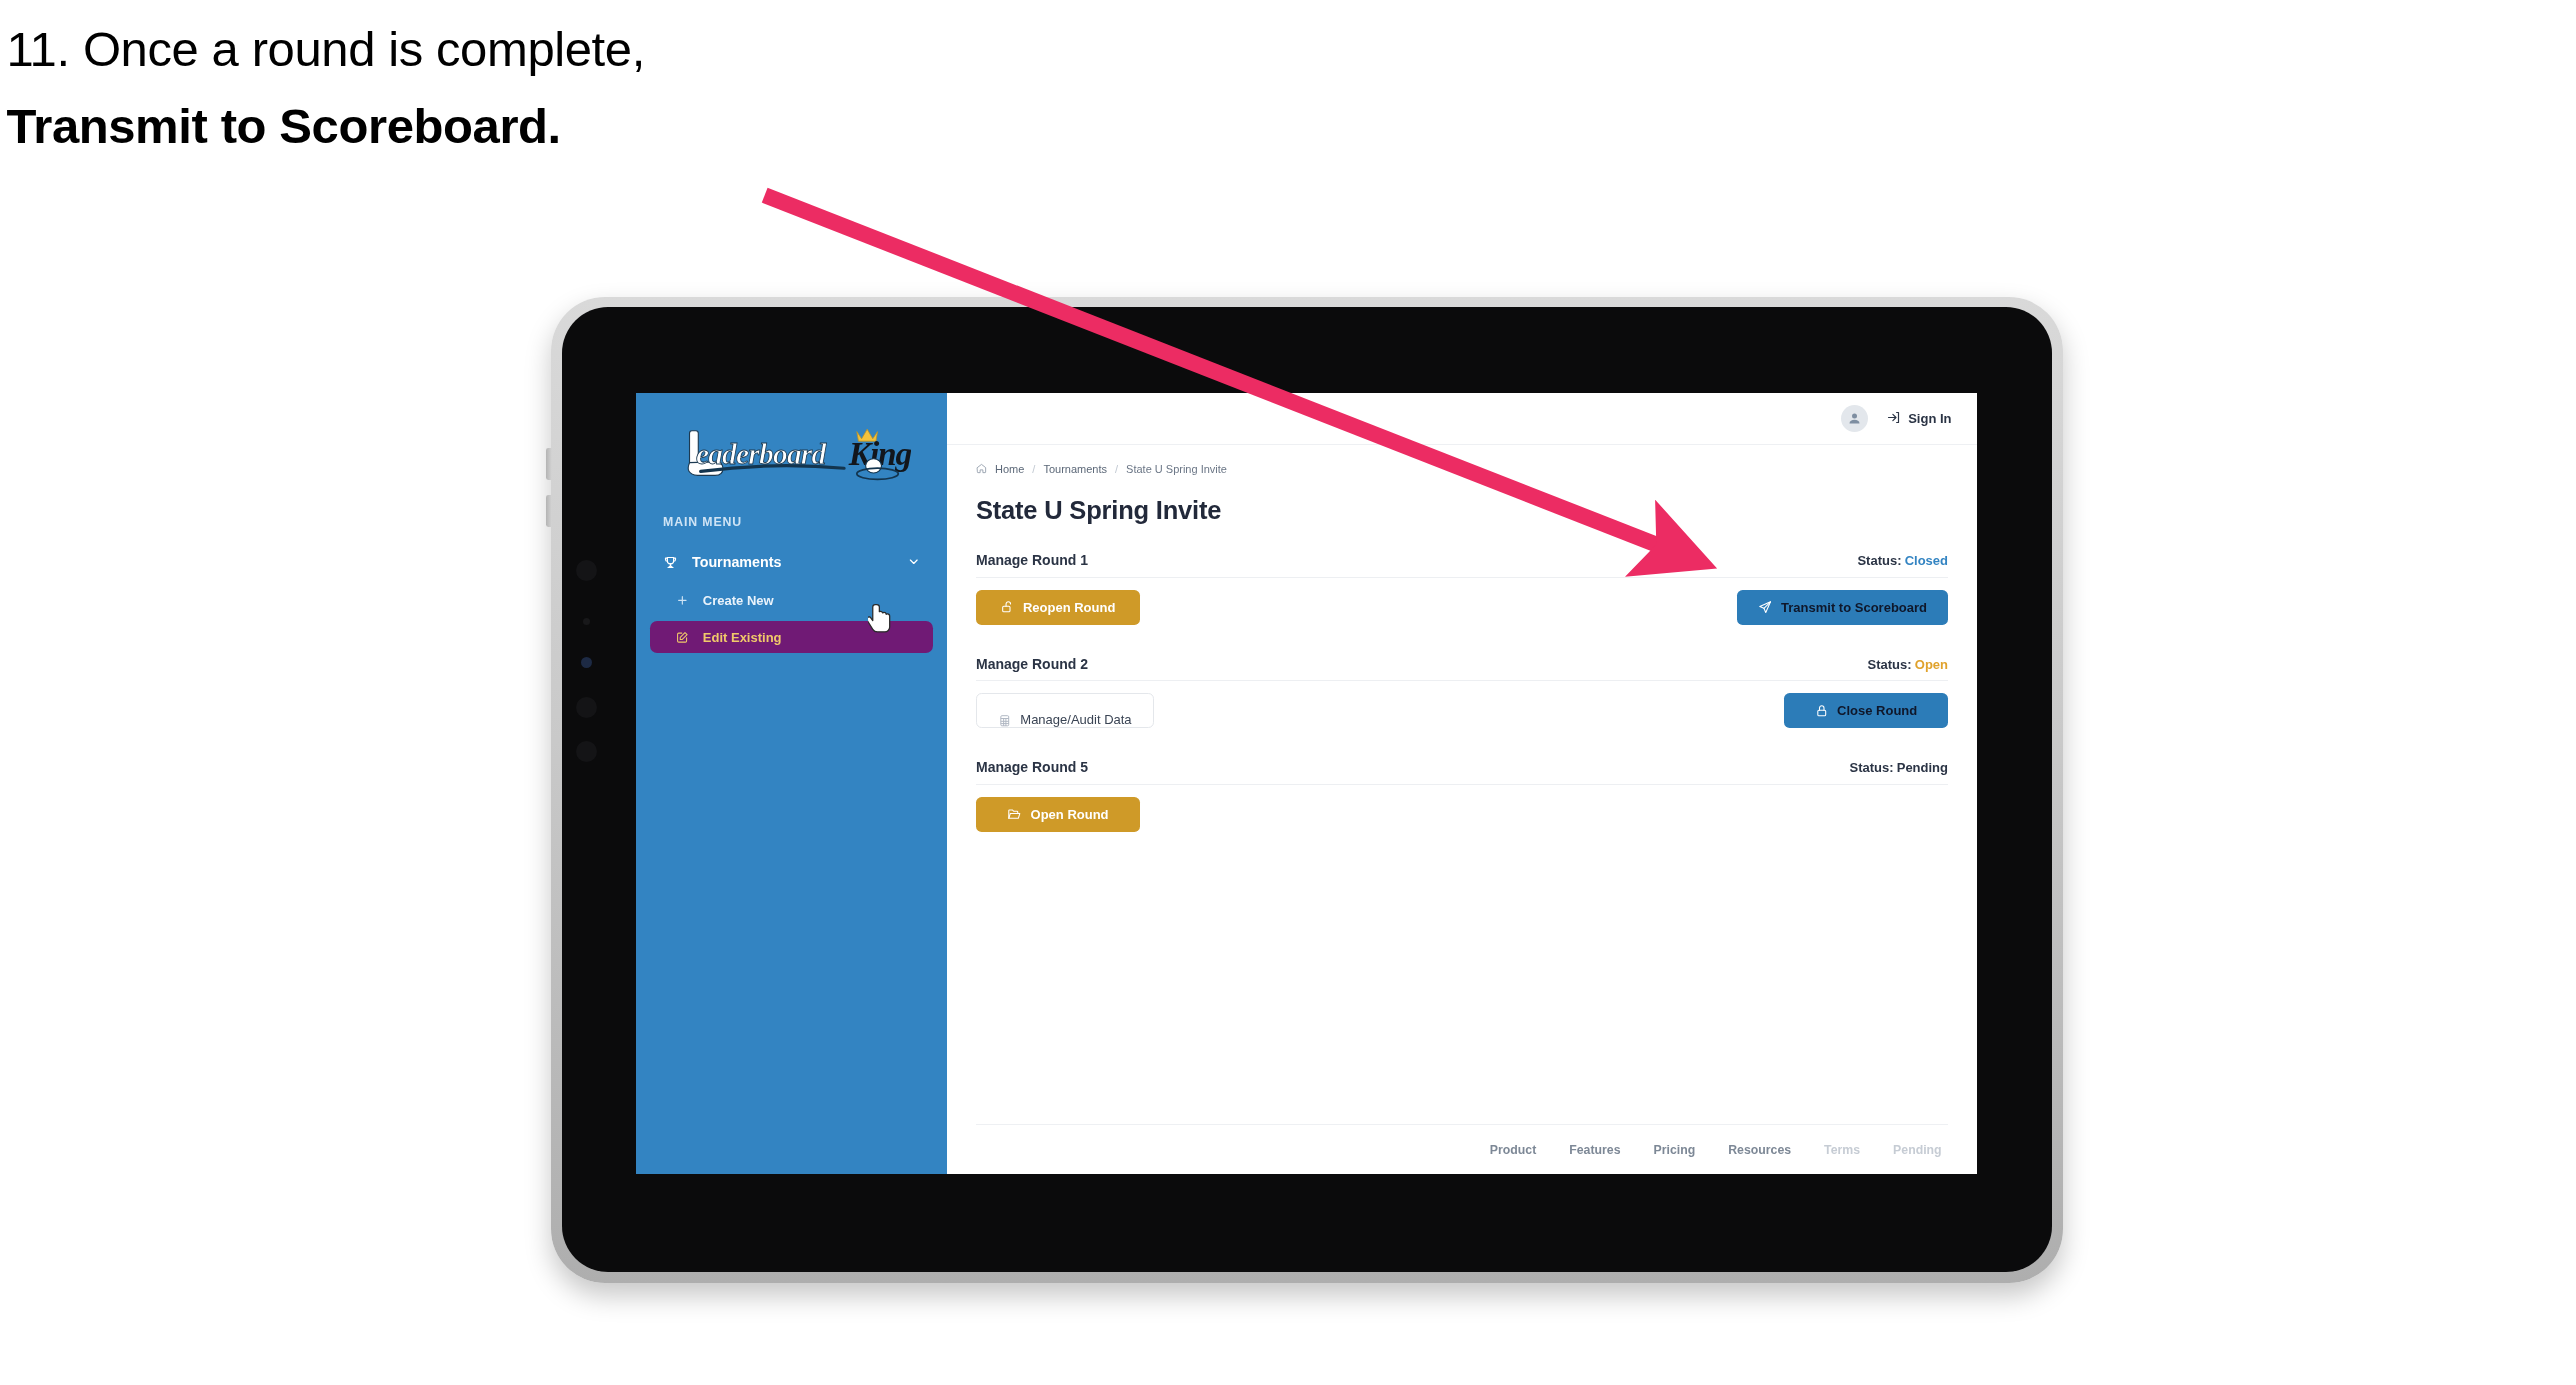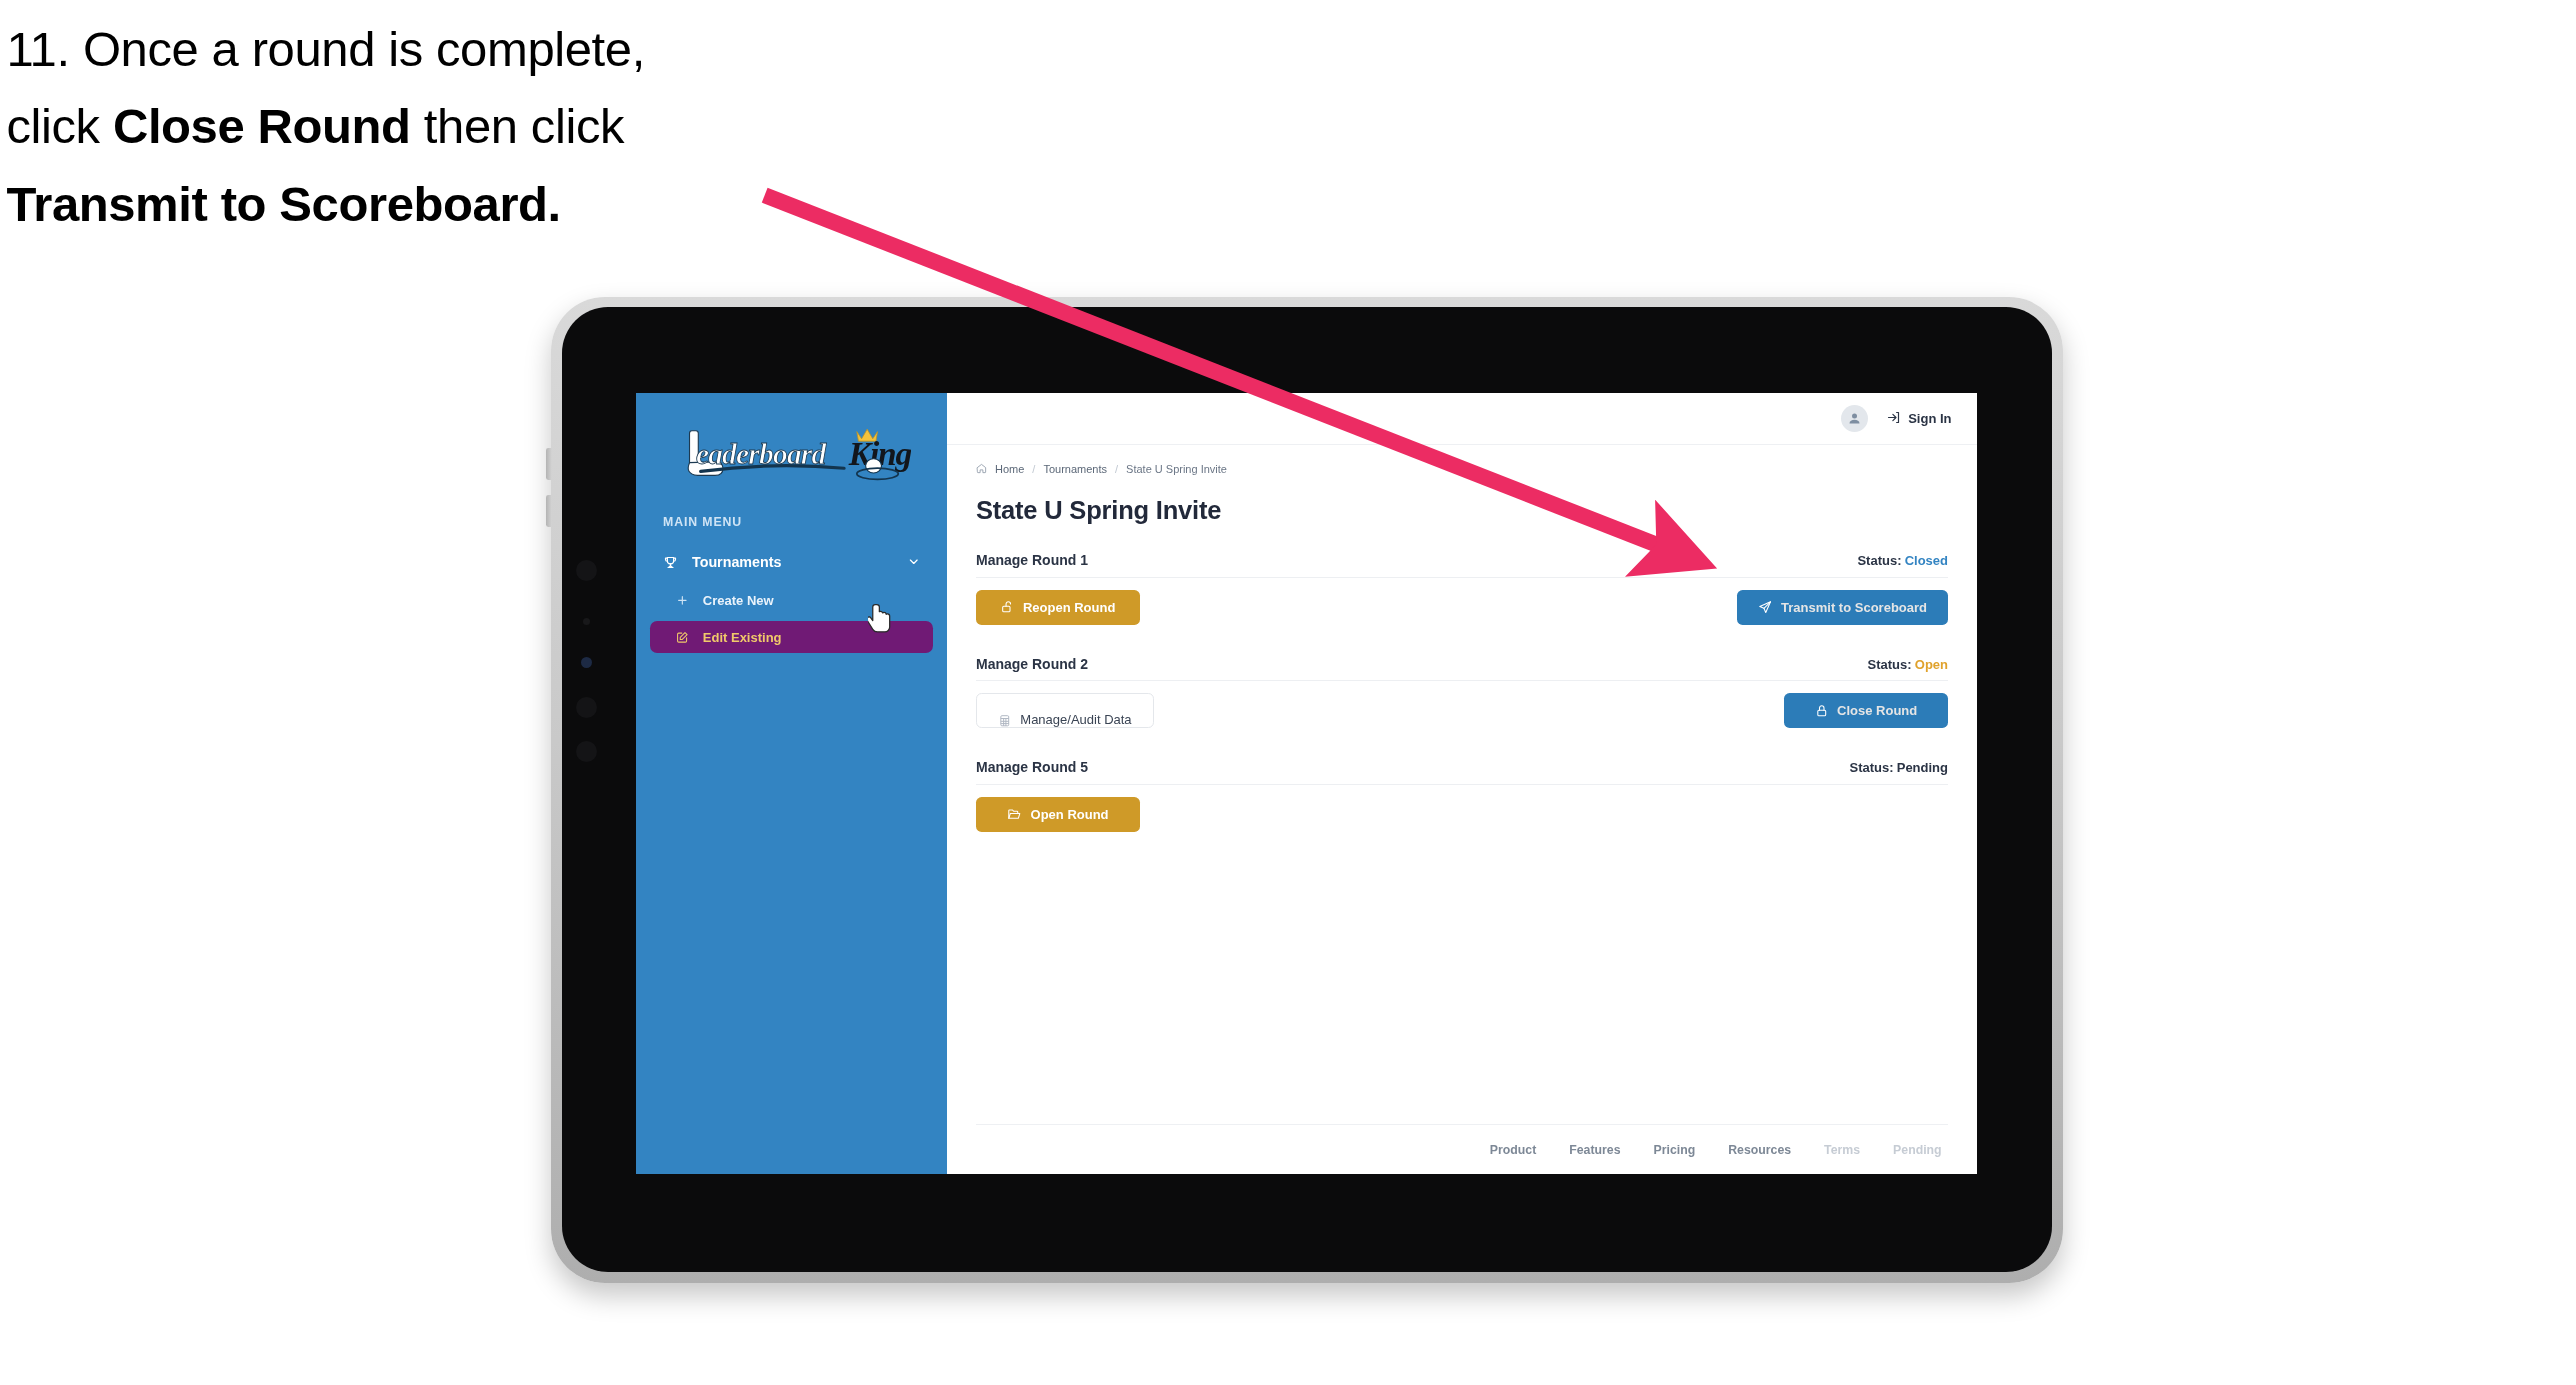--- a/index.html
+++ b/index.html
@@ -289,21 +289,21 @@
     cursor: pointer;
     white-space: nowrap;
   }
   .btn-gold {
     background: #cf9a28;
     color: #ffffff;
     min-width: 164px;
   }
   .btn-blue {
     background: #2c7cb8;
-    color: #e5e5e5;
+    color: #0f172a;
     min-width: 164px;
   }
   .btn-ghost {
     background: #ffffff;
     color: #3a4454;
     border: 0.8px solid #e4e7eb;
     min-width: 164px;
     font-weight: 500;
     align-items: flex-end;
   }
@@ -331,21 +331,20 @@
     left: 868px;
     top: 603px;
     z-index: 45;
   }
 </style>
 </head>
 <body>
 
 <div class="caption">
   <div>11. Once a round is complete,</div>
-  <div><span>click </span><span class="b">Close Round</span><span> then click</span></div>
   <div class="b">Transmit to Scoreboard.</div>
 </div>
 
 <div class="tablet">
   <div class="tablet-side-btn sb1"></div>
   <div class="tablet-side-btn sb2"></div>
   <div class="tablet-screen-bezel">
     <div class="bezel-dot d1"></div>
     <div class="bezel-dot d2"></div>
     <div class="bezel-dot d3"></div>

